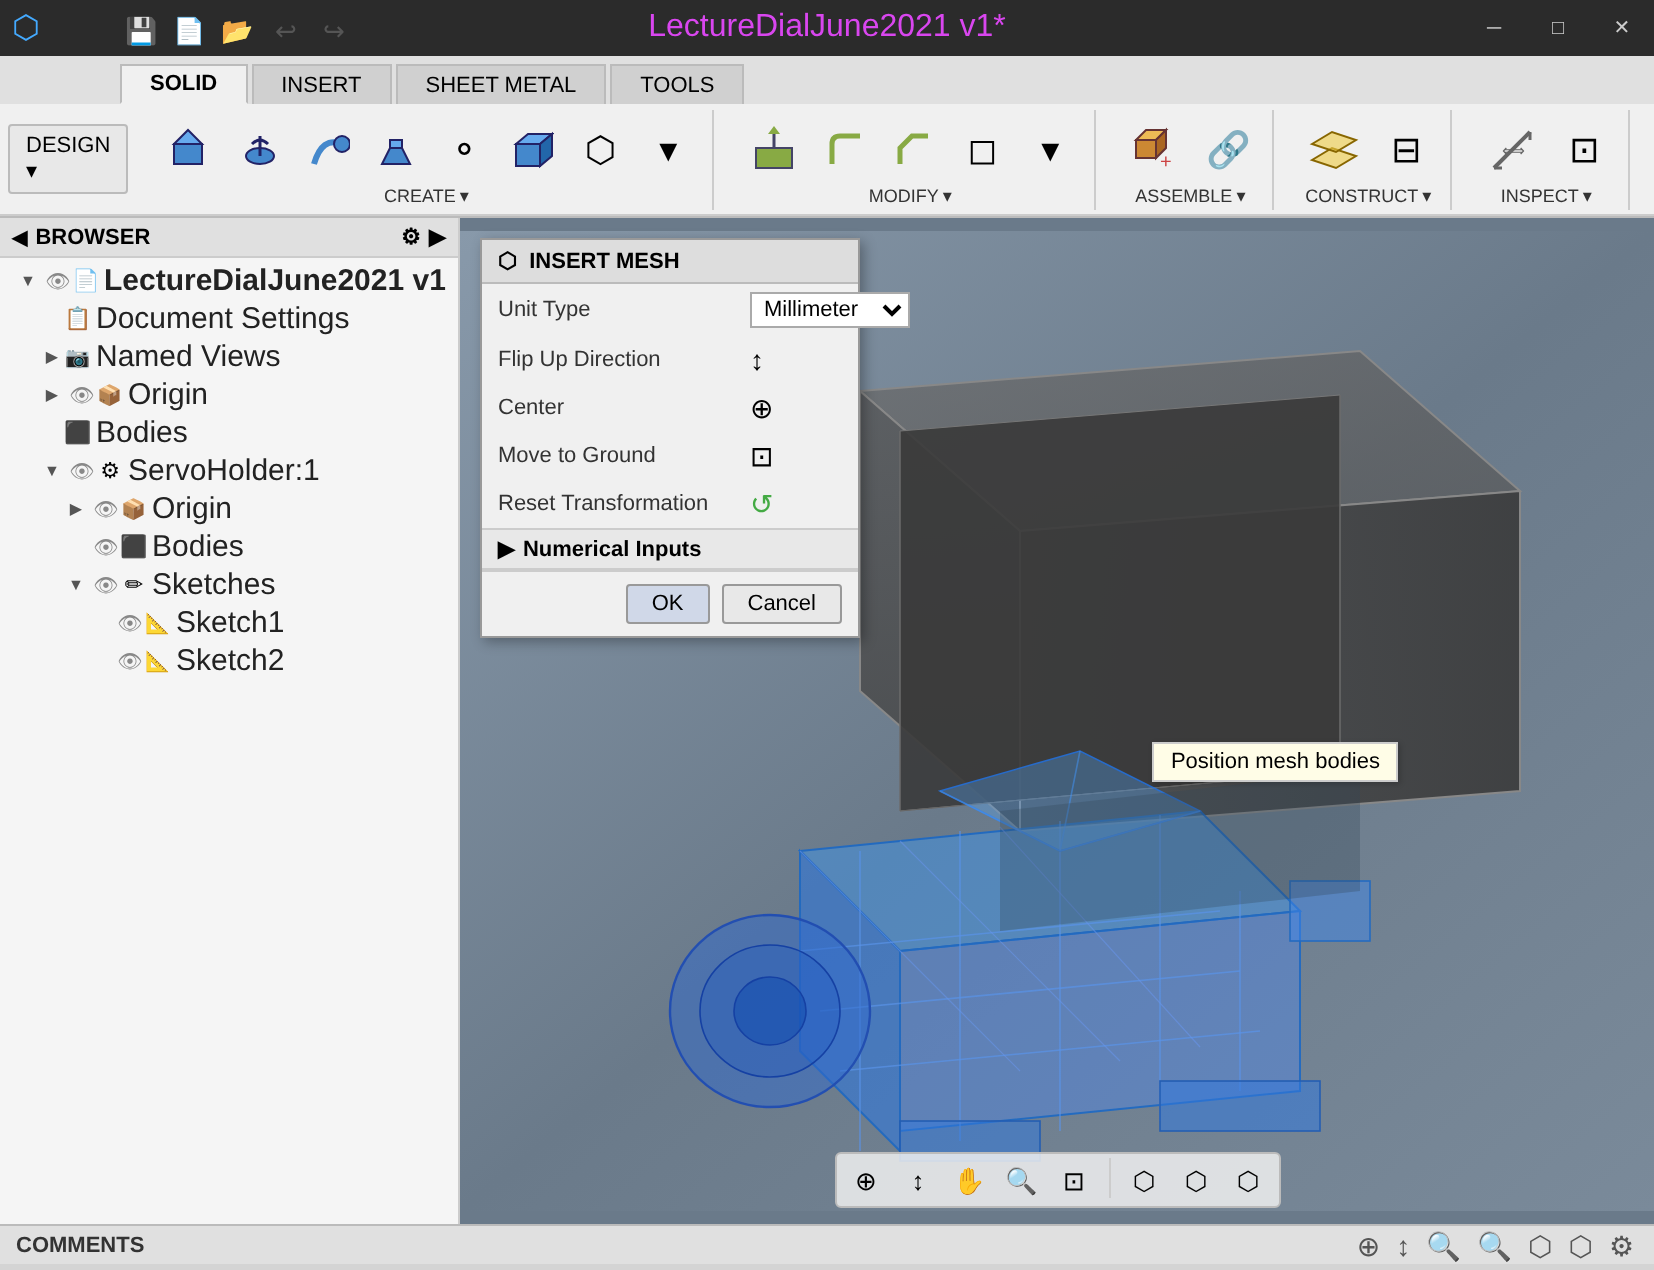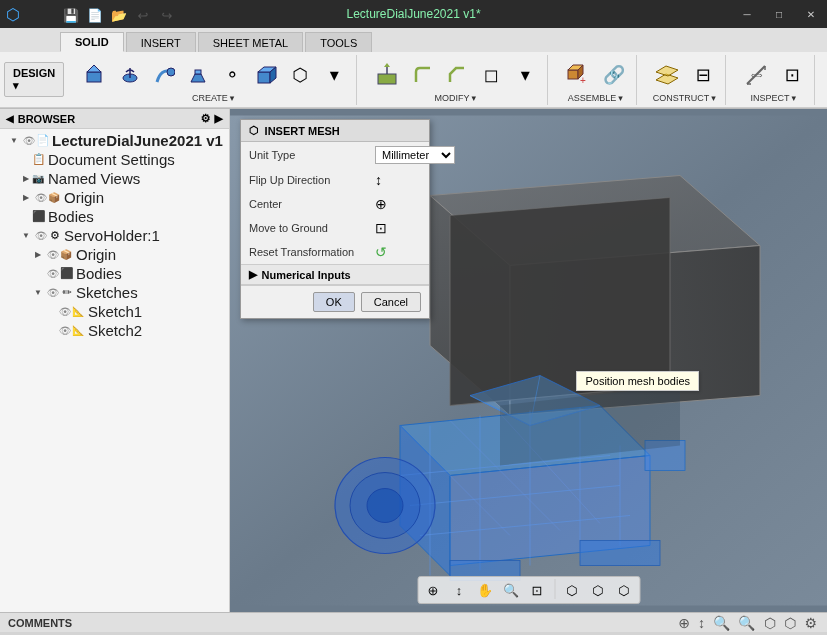--- a/index.html
+++ b/index.html
@@ -384,41 +384,41 @@
 
 <div id="titlebar">
   <span style="position:absolute;left:6px;font-size:16px;color:#4af;">⬡</span>
   <div id="quick-access">
     <span class="qa-btn">💾</span>
     <span class="qa-btn">📄</span>
     <span class="qa-btn">📂</span>
     <span class="qa-btn">↩</span>
     <span class="qa-btn">↪</span>
   </div>
-  <span style="font-size:12px;color:#86efac;">LectureDialJune2021 v1*</span>
+  <span style="font-size:16px;color:#d946ef;">LectureDialJune2021 v1*</span>
   <div class="window-controls">
     <div class="win-btn">─</div>
     <div class="win-btn">□</div>
     <div class="win-btn close">✕</div>
   </div>
 </div>
 
 <div id="toolbar-area">
 
   <div id="tab-strip">
     <div class="tab active">SOLID</div>
     <div class="tab">INSERT</div>
     <div class="tab">SHEET METAL</div>
     <div class="tab">TOOLS</div>
   </div>
 
   <div id="main-toolbar">
 
     <div class="design-btn">
-      <span style="font-size:11px;font-weight:bold;">DESIGN ▾</span>
+      <span style="font-size:11px;font-weight:normal;">DESIGN ▾</span>
     </div>
 
     <div class="toolbar-section">
       <div class="toolbar-buttons">
         <div class="toolbar-btn toolbar-btn-large" title="Extrude">
           <svg width="26" height="26" viewBox="0 0 26 26">
               <rect x="6" y="10" width="14" height="10" fill="#4488cc" stroke="#226" stroke-width="1"></rect>
               <polygon points="6,10 13,3 20,10" fill="#66aaee" stroke="#226" stroke-width="1"></polygon>
             </svg>
         </div>

